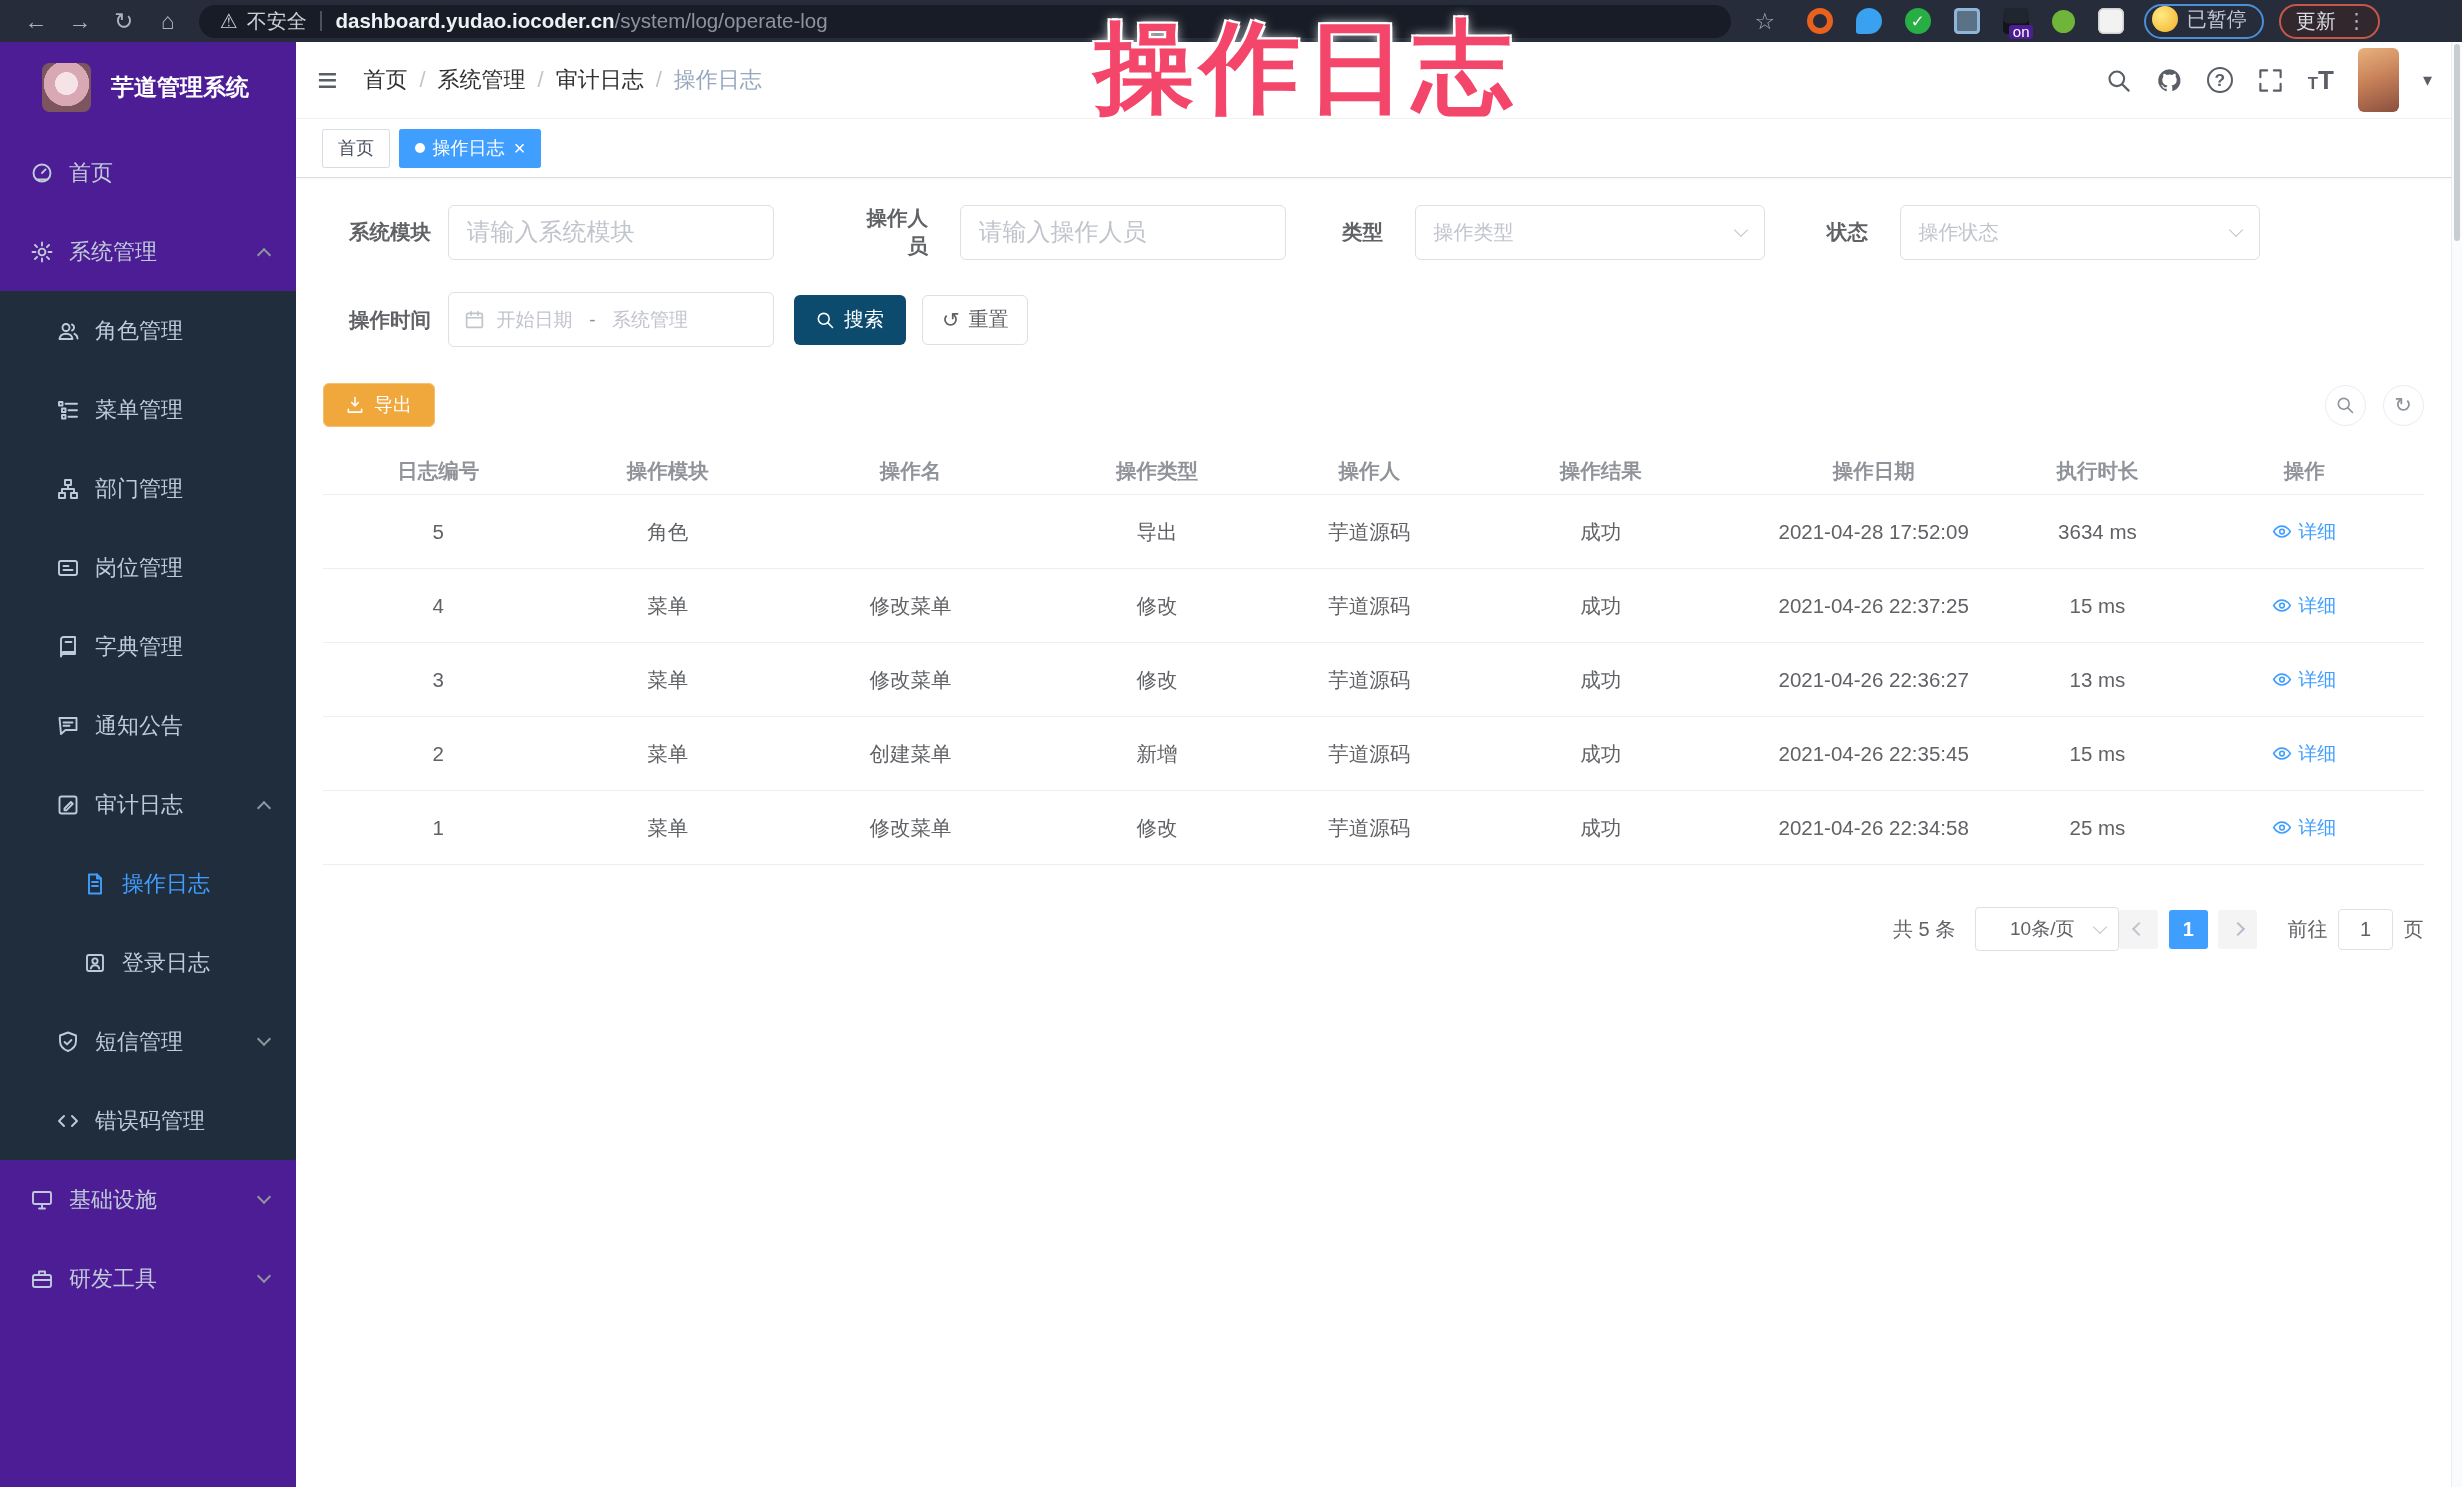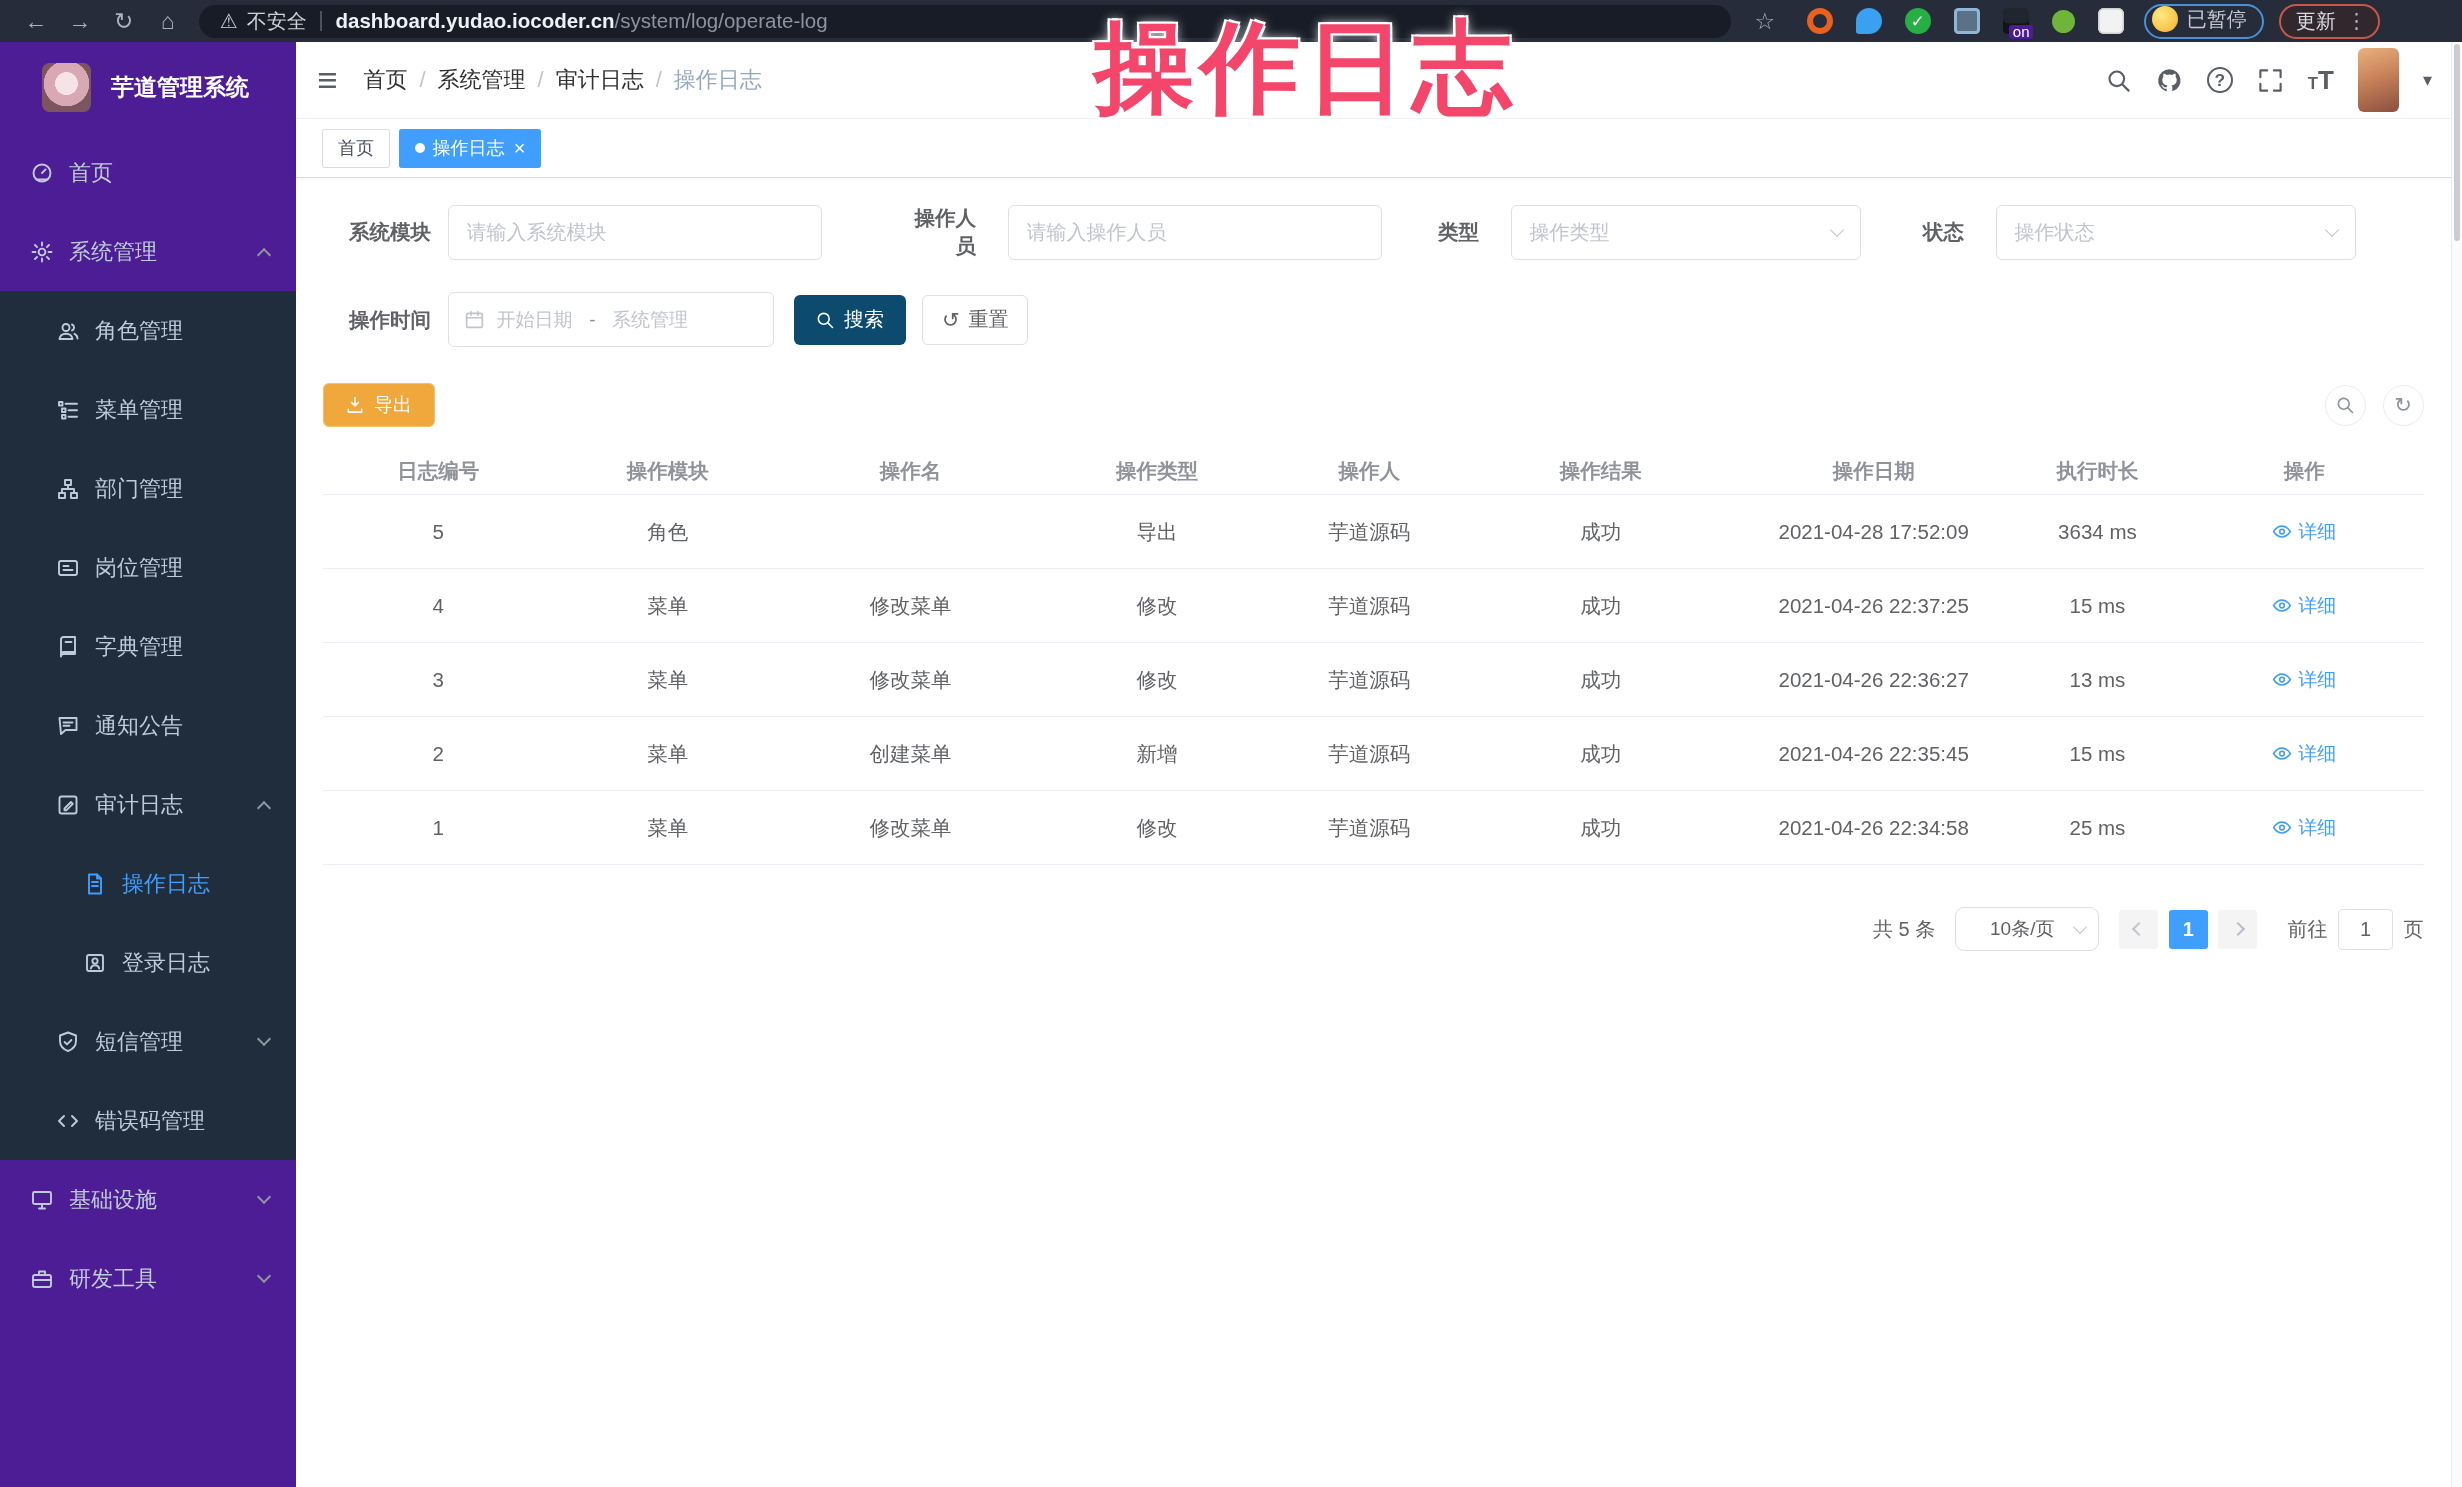--- a/index.html
+++ b/index.html
@@ -82,22 +82,22 @@
     color:#495060; font-size:18px; background:#fff; border-radius:2.3px; cursor:pointer; gap:7.6px; }
   .tag.active { background:#409eff; border-color:#409eff; color:#fff; }
   .tag .dot { width:10px; height:10px; border-radius:50%; background:#fff; }
   .tag .close { font-size:20px; line-height:1; margin-left:1.5px; }
 
   
   .content { padding:26px 0 0 26.6px; position:relative; }
   .frow { display:flex; align-items:center; }
   .flabel { font-size:20.5px; font-weight:700; color:#606266; text-align:right; padding-right:16.7px; flex:0 0 auto; }
   .w165{width:125px;} .w120{width:91px;} .w80{width:61px;}
-  .finput { width:374px; height:55px; border:1.5px solid #dcdfe6; border-radius:6px; padding:0 18px;
-    font-size:20px; color:#606266; outline:none; font-family:inherit; }
+  .finput { width:326px; height:55px; border:1.5px solid #dcdfe6; border-radius:6px; padding:0 18px;
+    font-size:24px; color:#606266; outline:none; font-family:inherit; }
   .finput::placeholder { color:#c0c4cc; }
   .fselect { height:55px; border:1.5px solid #dcdfe6; border-radius:6px; display:flex; align-items:center;
     padding:0 18px; cursor:pointer; background:#fff; }
   .fselect .ph { color:#c0c4cc; font-size:20px; flex:1; }
   .sel1 { width:350px; margin-left:15px; }
   .sel2 { width:360px; margin-left:15px; }
   .ml105{margin-left:80px;} .ml70{margin-left:53px;} .ml78{margin-left:59px;}
   .daterange { width:326px; height:55px; border:1.5px solid #dcdfe6; border-radius:6px; display:flex;
     align-items:center; padding:0 15px; gap:12px; cursor:text; }
   .daterange .ph { color:#c0c4cc; font-size:19px; }
@@ -118,22 +118,22 @@
   .thead,.trow { display:grid; grid-template-columns:305fr 300fr 340fr 310fr 250fr 360fr 360fr 230fr 315fr; }
   .thead { height:47px; border-bottom:0.8px solid #ebeef5; }
   .th { display:flex; align-items:center; justify-content:center; color:#909399; font-weight:700; }
   .trow { height:74px; border-bottom:0.8px solid #ebeef5; }
   .td { display:flex; align-items:center; justify-content:center; }
   .detail-link { display:flex; align-items:center; gap:6px; color:#409eff; font-size:19px; cursor:pointer; }
 
   
   .pager { width:2101px; margin-top:42px; display:flex; align-items:center; justify-content:flex-end; gap:0; }
   .ptotal { color:#606266; font-size:20px; margin-right:20px; }
-  .psize { width:144px; height:44px; border:1.5px solid #dcdfe6; border-radius:9px; display:flex; align-items:center;
-    padding:0 13.7px; color:#606266; font-size:19px; cursor:pointer; margin-right:20px; }
+  .psize { width:144px; height:44px; border:1.5px solid #dcdfe6; border-radius:4px; display:flex; align-items:center;
+    padding:0 13.7px; color:#606266; font-size:19px; cursor:pointer; }
   .psize span:first-child { flex:1; text-align:center; }
   .pbtn { width:39px; height:39px; background:#f4f4f5; border-radius:3px; display:flex; align-items:center;
     justify-content:center; cursor:pointer; }
   .pnum { width:39px; height:39px; background:#409eff; color:#fff; border-radius:3px; display:flex;
     align-items:center; justify-content:center; font-size:20px; font-weight:700; margin:0 10.6px; cursor:pointer; }
   .goto-label { color:#606266; font-size:20px; margin-left:30px; }
   .goto { width:55px; height:41px; border:1.5px solid #dcdfe6; border-radius:4.6px; text-align:center; font-size:20px;
     color:#606266; margin:0 10.6px; outline:none; font-family:inherit; }
   .unit { color:#606266; font-size:20px; }
 

